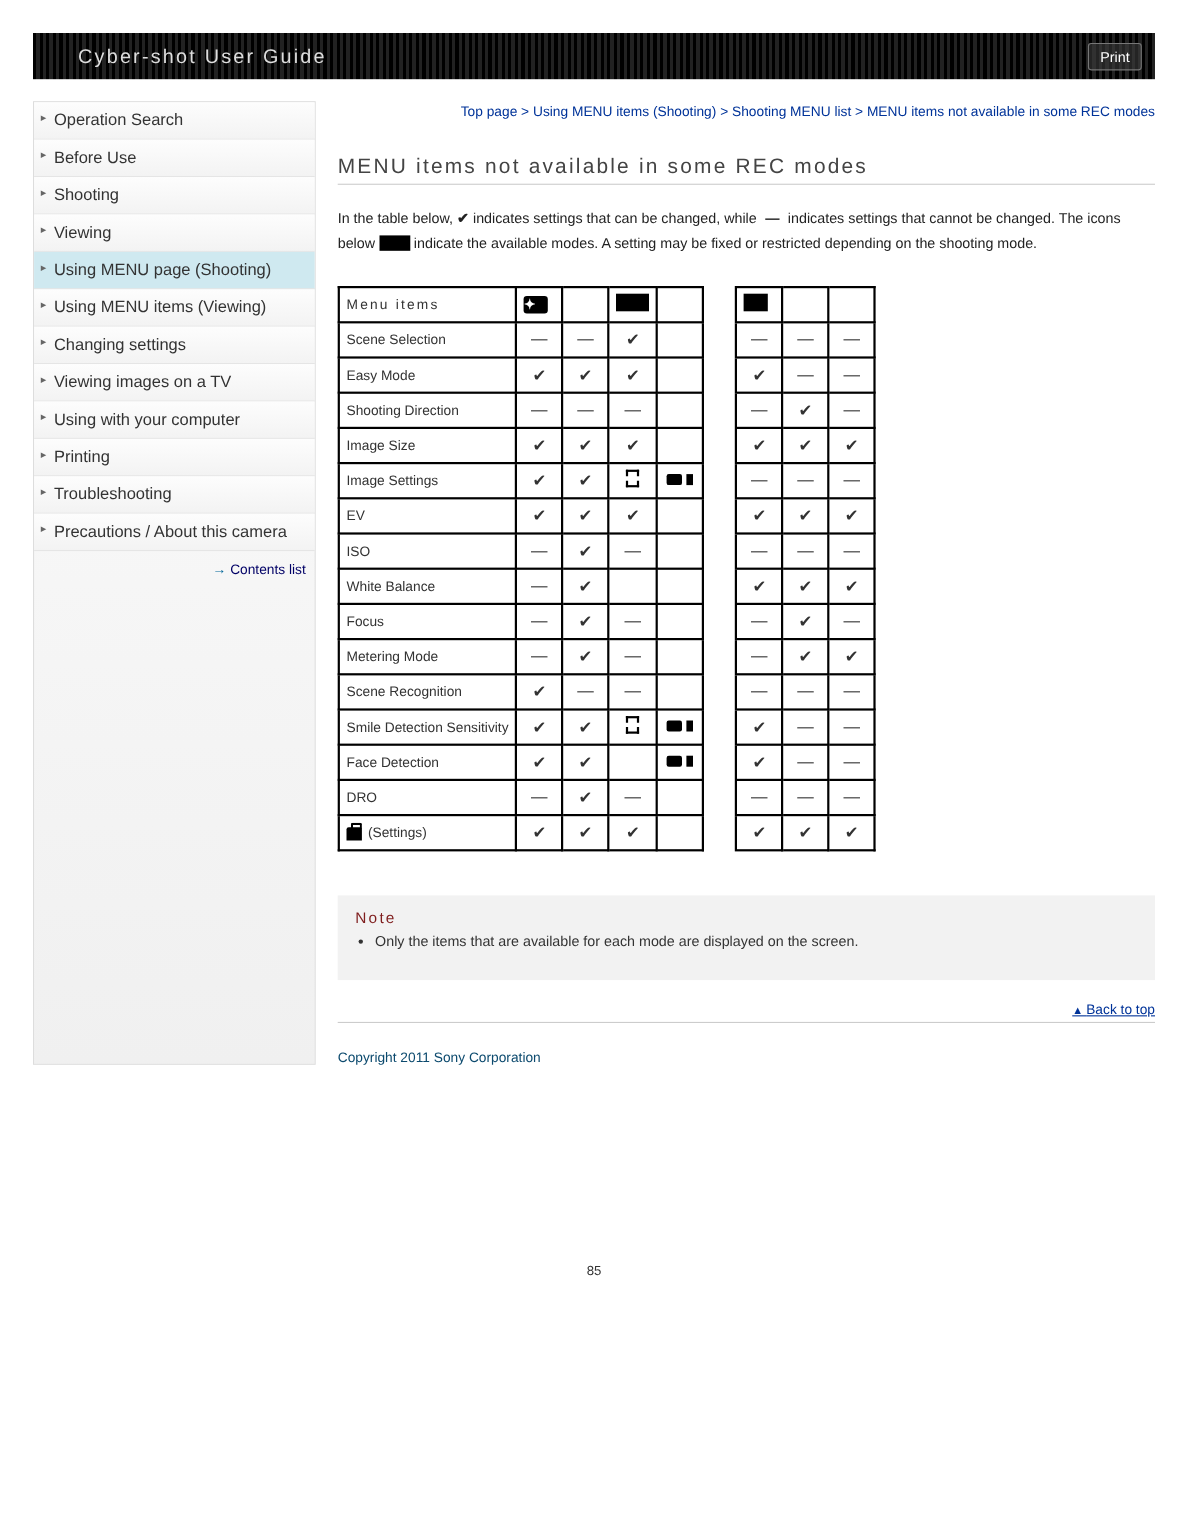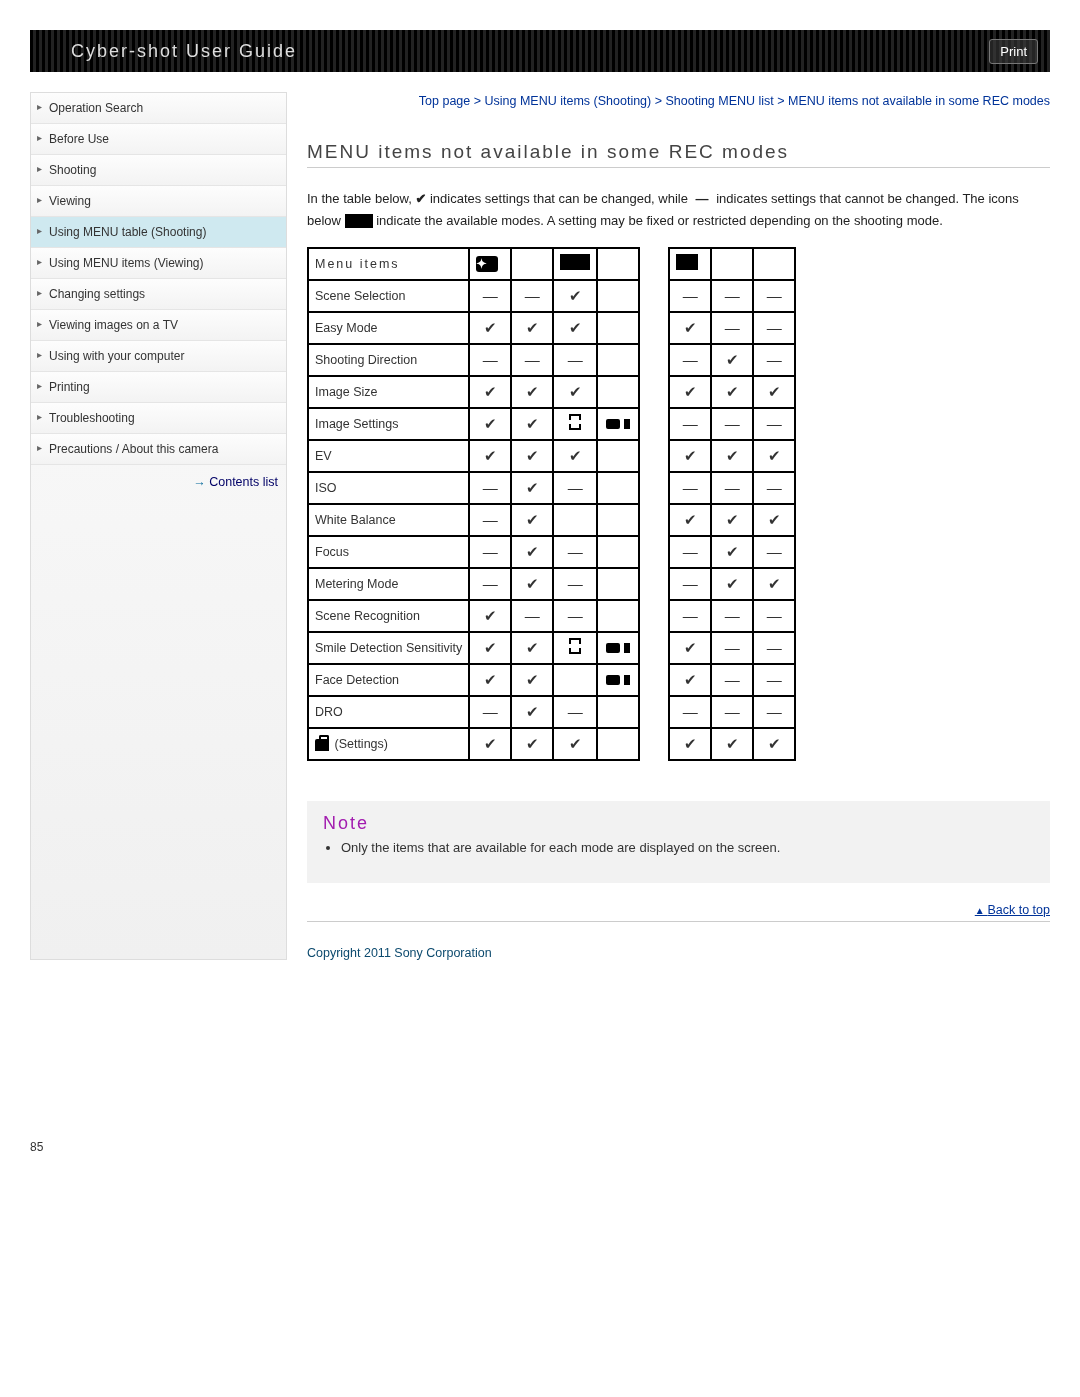--- a/index.html
+++ b/index.html
@@ -41,21 +41,21 @@
   }
   .sidebar {
     width: 255px;
     flex-shrink: 0;
     border: 1px solid #ddd;
     background: linear-gradient(#fcfcfc, #f0f0f0);
   }
   .sidebar-item {
     padding: 8px 10px 8px 18px;
     border-bottom: 1px solid #e5e5e5;
-    font-size: 12px;
+    font-size: 15px;
     color: #333;
     cursor: pointer;
     position: relative;
     background: linear-gradient(#fdfdfd, #f3f3f3);
   }
   .sidebar-item::before {
     content: "▸";
     position: absolute;
     left: 6px;
     font-size: 10px;
@@ -88,21 +88,21 @@
     font-size: 19px;
     font-weight: normal;
     letter-spacing: 2px;
     color: #444;
     border-bottom: 1px solid #ccc;
     padding-bottom: 4px;
     margin: 0 0 20px 0;
   }
   .intro {
     line-height: 1.7;
-    margin-bottom: 15px;
+    margin-bottom: 28px;
     color: #222;
   }
   .inline-check { font-weight: bold; }
   .inline-dash { font-weight: bold; padding: 0 4px; }
   .inline-icon {
     display: inline-block;
     width: 28px; height: 14px;
     background: #000;
     vertical-align: middle;
   }
@@ -135,57 +135,57 @@
     background: #000;
     color: #fff;
     width: 22px;
     height: 16px;
   }
   .note-box {
     background: #f2f2f2;
     padding: 12px 16px;
     margin-top: 40px;
   }
-  .note-title { color: #a21caf; letter-spacing: 2px; font-size: 18px; }
+  .note-title { color: #7f1d1d; letter-spacing: 2px; font-size: 14px; }
   .note-box ul { margin: 6px 0 16px 18px; padding: 0; }
   .back-top {
     text-align: right;
     color: #003399;
     font-size: 12.5px;
     margin-top: 20px;
     text-decoration: underline;
   }
   .back-top::before { content: "▲ "; font-size: 10px; }
   .copyright {
     border-top: 1px solid #ccc;
     padding-top: 24px;
     font-size: 12.5px;
     color: #0c4a6e;
     margin-top: 4px;
   }
-  .pagenum { text-align: left; margin-top: 180px; font-size: 12px; }
+  .pagenum { text-align: center; margin-top: 180px; font-size: 12px; }
   .toolbox { display:inline-block; width:14px; height:12px; background:#000; border-radius:2px 2px 0 0; vertical-align:middle; margin-right:2px; position:relative;}
   .toolbox::before { content:""; position:absolute; top:-4px; left:4px; width:6px; height:4px; border:2px solid #000; border-bottom:none; border-radius:2px 2px 0 0;}
 </style>
 </head>
 <body>
 
 <div class="header-bar">
   <span class="guide-title">Cyber-shot User Guide</span>
   <button class="print-btn">Print</button>
 </div>
 
 <div class="layout">
   <div class="sidebar">
     <div id="sidebar-items">
         <div class="sidebar-item">Operation Search</div>
         <div class="sidebar-item">Before Use</div>
         <div class="sidebar-item">Shooting</div>
         <div class="sidebar-item">Viewing</div>
-        <div class="sidebar-item active">Using MENU table (Shooting)</div>
+        <div class="sidebar-item active">Using MENU page (Shooting)</div>
         <div class="sidebar-item">Using MENU items (Viewing)</div>
         <div class="sidebar-item">Changing settings</div>
         <div class="sidebar-item">Viewing images on a TV</div>
         <div class="sidebar-item">Using with your computer</div>
         <div class="sidebar-item">Printing</div>
         <div class="sidebar-item">Troubleshooting</div>
         <div class="sidebar-item">Precautions / About this camera</div>
       </div>
     <div class="contents-link">Contents list</div>
   </div>

